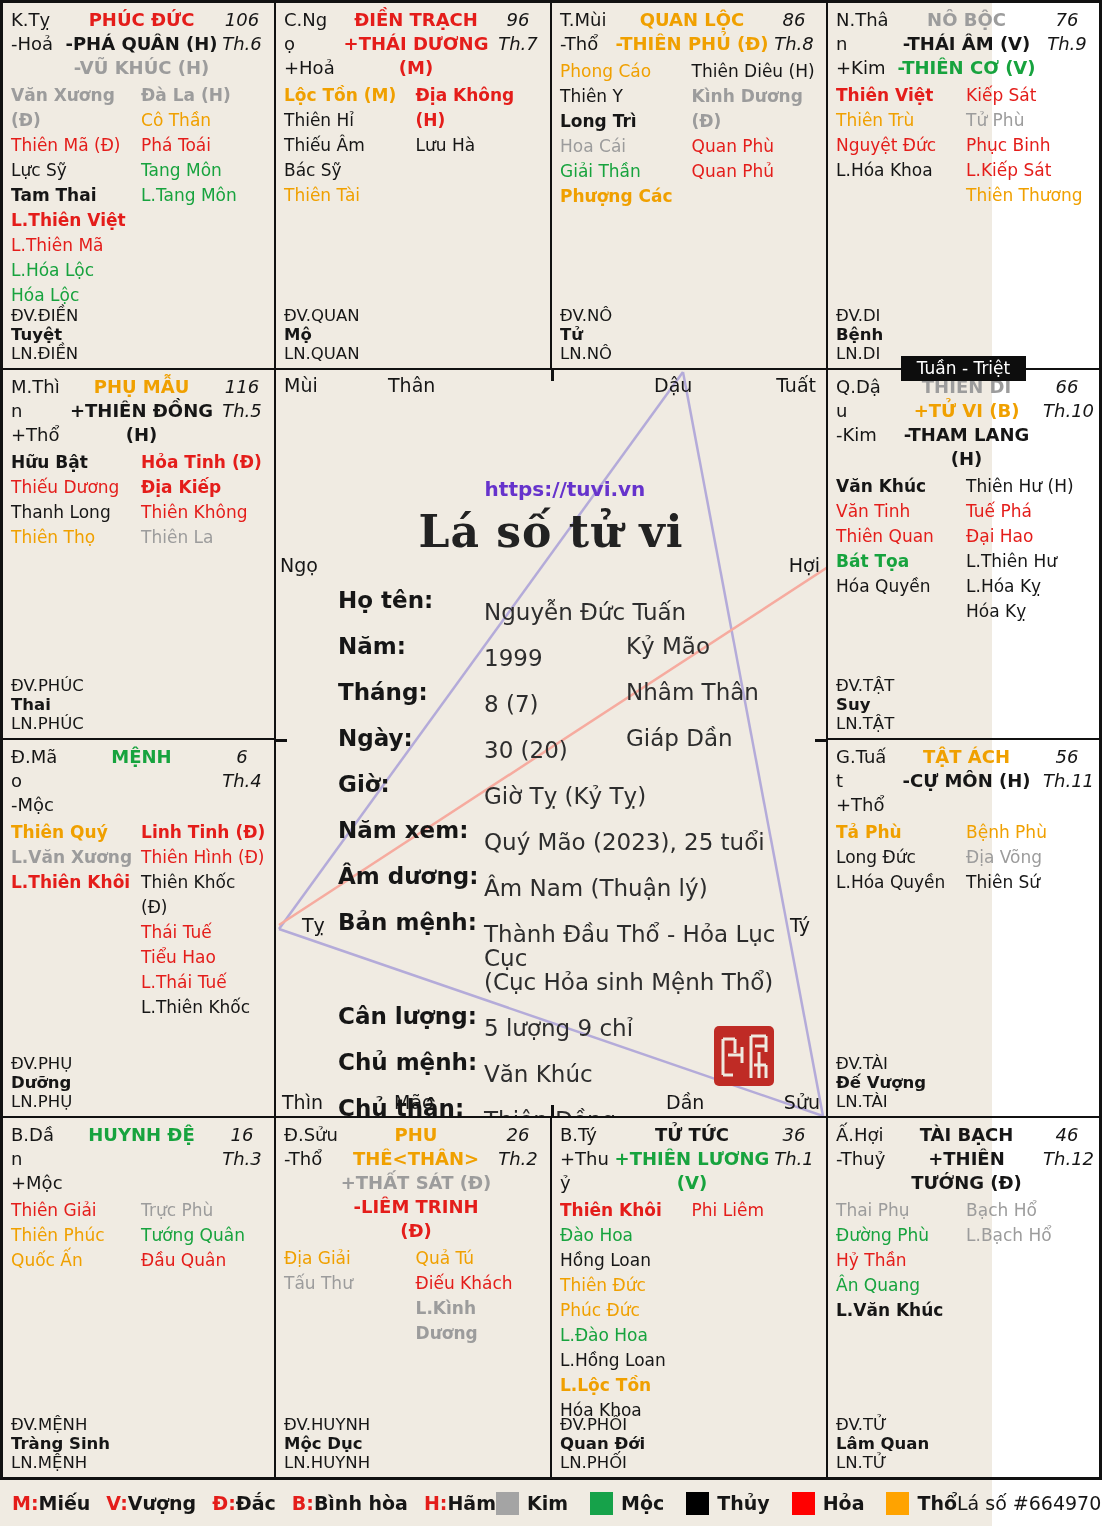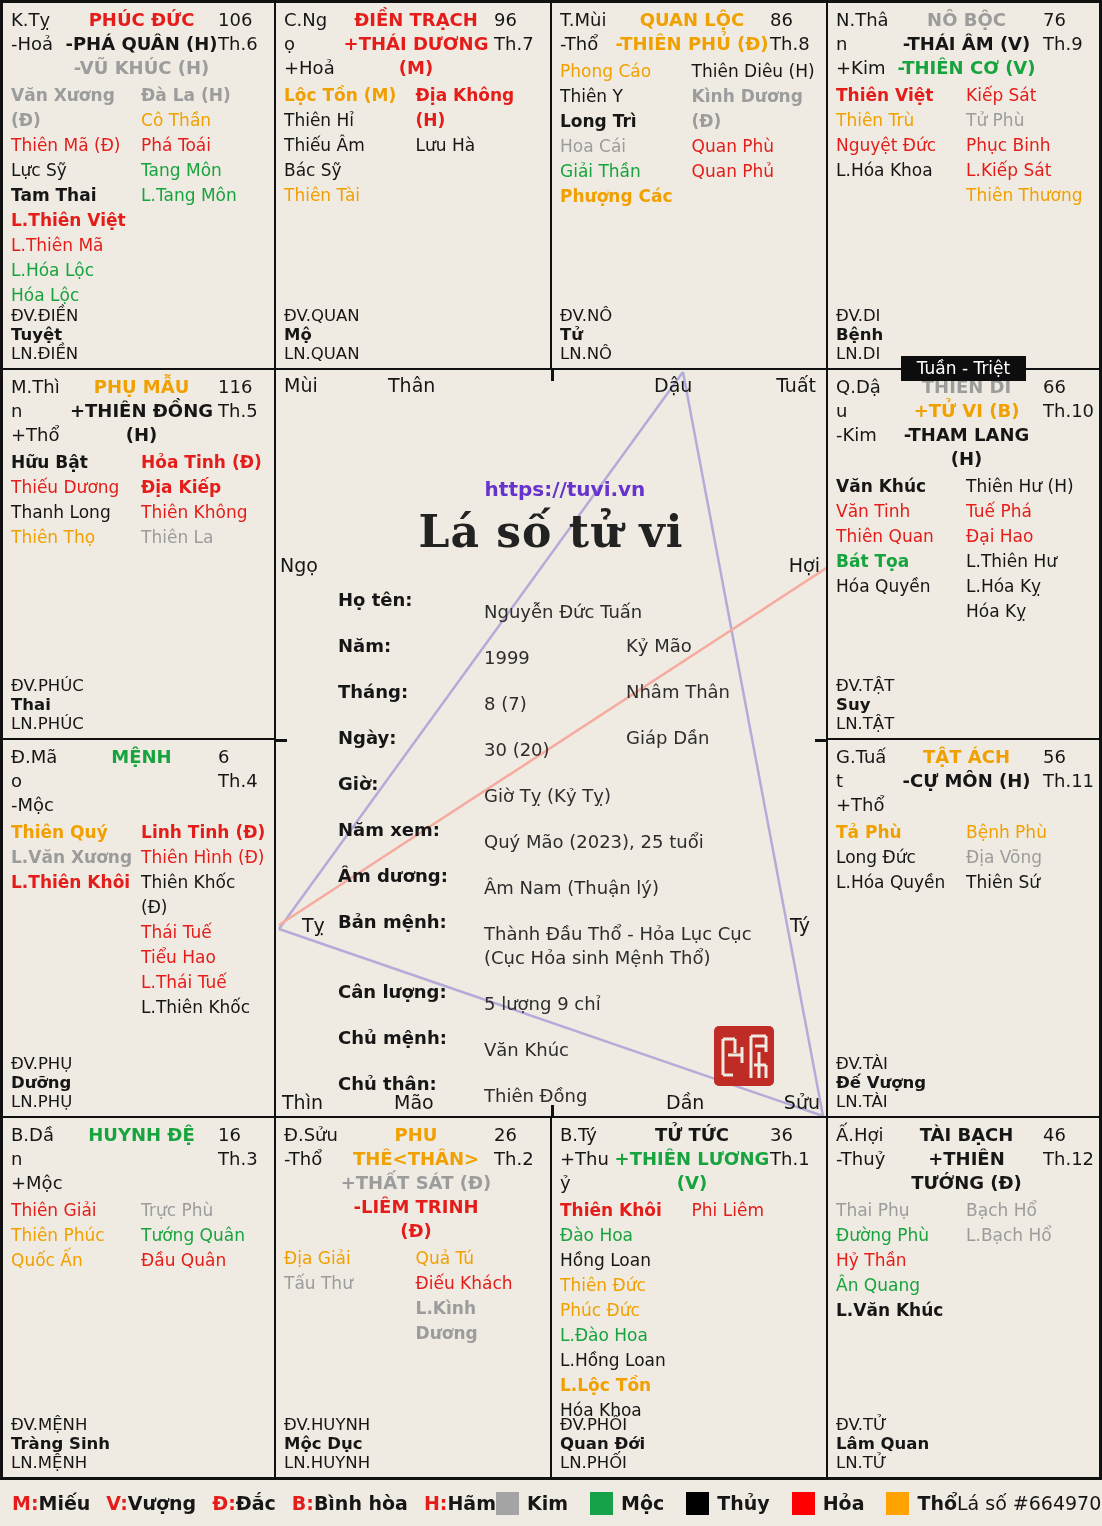--- a/index.html
+++ b/index.html
@@ -3,34 +3,34 @@
 <meta charset="utf-8">
 <style>
   :root{
     --background:#f0ebe2; --ink:#161616; --red:#e41d1a; --orange:#f0a000;
     --green:#17a33e; --gray:#9c9c9c; --link:#6633cc; --line_purple:#b4abd9;
     --line_pink:#f6ab9f; --seal:#bf2b25; --badge_bg:#0d0d0d;
   }
   *{box-sizing:border-box;}
   body{margin:0;width:1102px;height:1526px;background:#fff;
        font-family:"DejaVu Sans","Liberation Sans",sans-serif;color:var(--ink);}
-  .screen{position:relative;width:1102px;height:1526px;background:var(--background);}
+  .screen{position:relative;width:992px;height:1526px;background:var(--background);}
   .grid{position:relative;width:1102px;height:1480px;border:3px solid #111;display:grid;
         grid-template-columns:273px 276px 276px 271px;grid-template-rows:367px 370px 378px 359px;}
   .cell{position:relative;border-right:2px solid #111;border-bottom:2px solid #111;padding:5px 8px 4px;}
   .noR{border-right:none!important;} .noB{border-bottom:none!important;}
   .p0{grid-area:1/1}.p1{grid-area:1/2}.p2{grid-area:1/3}.p3{grid-area:1/4}
   .p4{grid-area:2/1}.p5{grid-area:2/4}.p6{grid-area:3/1}.p7{grid-area:3/4}
   .p8{grid-area:4/1}.p9{grid-area:4/2}.p10{grid-area:4/3}.p11{grid-area:4/4}
   .center{grid-area:2/2/4/4;position:relative;border-right:2px solid #111;border-bottom:2px solid #111;overflow:hidden;}
   
   .hdr{display:flex;align-items:flex-start;}
   .hl{width:54px;flex:none;font-size:18px;line-height:24px;overflow-wrap:anywhere;}
   .hc{flex:1;min-width:0;text-align:center;font-size:18px;line-height:24px;}
-  .hrt{width:48px;flex:none;text-align:left;font-size:18px;line-height:24px;}
+  .hrt{width:48px;flex:none;text-align:center;font-size:18px;line-height:24px;font-style:italic;}
   .palace,.major,.bold{font-weight:700;}
   .stars{display:flex;margin-top:3px;font-size:17px;line-height:25px;}
   .scol.sl{width:51%;padding-right:2px;} .scol.sr{width:49%;}
   .cfoot{position:absolute;left:8px;right:8px;bottom:5px;display:flex;justify-content:space-between;
          align-items:baseline;font-size:16.5px;white-space:nowrap;flex-direction:column;}
   .cfoot .stg{font-weight:700;}
   .c-k{color:var(--ink);} .c-r{color:var(--red);} .c-o{color:var(--orange);}
   .c-g{color:var(--green);} .c-x{color:var(--gray);}
   
   .badge-wrap{position:absolute;left:825px;top:353px;width:271px;display:flex;justify-content:center;z-index:6;}
@@ -41,21 +41,21 @@
   .br0{left:8px;top:4px}.br1{left:112px;top:4px}.br2{left:378px;top:4px}.br3{right:10px;top:4px}
   .br4{left:4px;top:184px}.br5{right:6px;top:184px}
   .br6{left:26px;top:544px}.br7{right:16px;top:544px}
   .br8{left:6px;bottom:3px}.br9{left:118px;bottom:3px}.br10{left:390px;bottom:3px}.br11{right:6px;bottom:3px}
   .tagline{position:absolute;top:76px;left:0;right:0;text-align:center;font-size:21px;font-weight:700;color:#333;}
   .url{position:absolute;top:107px;left:0;right:0;text-align:center;font-size:20px;font-weight:700;
        color:var(--link);text-decoration:none;display:block;padding-left:28px;}
   .ctitle{position:absolute;top:136px;left:0;right:0;text-align:center;font-size:44px;font-weight:700;
           font-family:"DejaVu Serif","Liberation Serif",serif;color:#222;letter-spacing:1px;}
   .fields{position:absolute;left:62px;top:218px;width:452px;display:grid;
-          grid-template-columns:146px 142px 164px;row-gap:10px;font-size:18px;line-height:24px;}
+          grid-template-columns:146px 142px 164px;row-gap:10px;font-size:23px;line-height:24px;}
   .flabel{grid-column:1;font-weight:700;}
   .fval{grid-column:2;color:#2d2d2d;white-space:pre-line;margin-top:12px;}
   .fval.span2{grid-column:2/4;}
   .fval2{grid-column:3;color:#2d2d2d;}
   .seal{position:absolute;left:437px;top:655px;width:62px;height:62px;}
   .tick-t{position:absolute;left:275px;top:0;width:3px;height:11px;background:#111;}
   .tick-b{position:absolute;left:275px;bottom:0;width:3px;height:11px;background:#111;}
   .tick-l{position:absolute;left:0;top:369px;width:11px;height:3px;background:#111;}
   .tick-r{position:absolute;right:0;top:369px;width:11px;height:3px;background:#111;}
   

